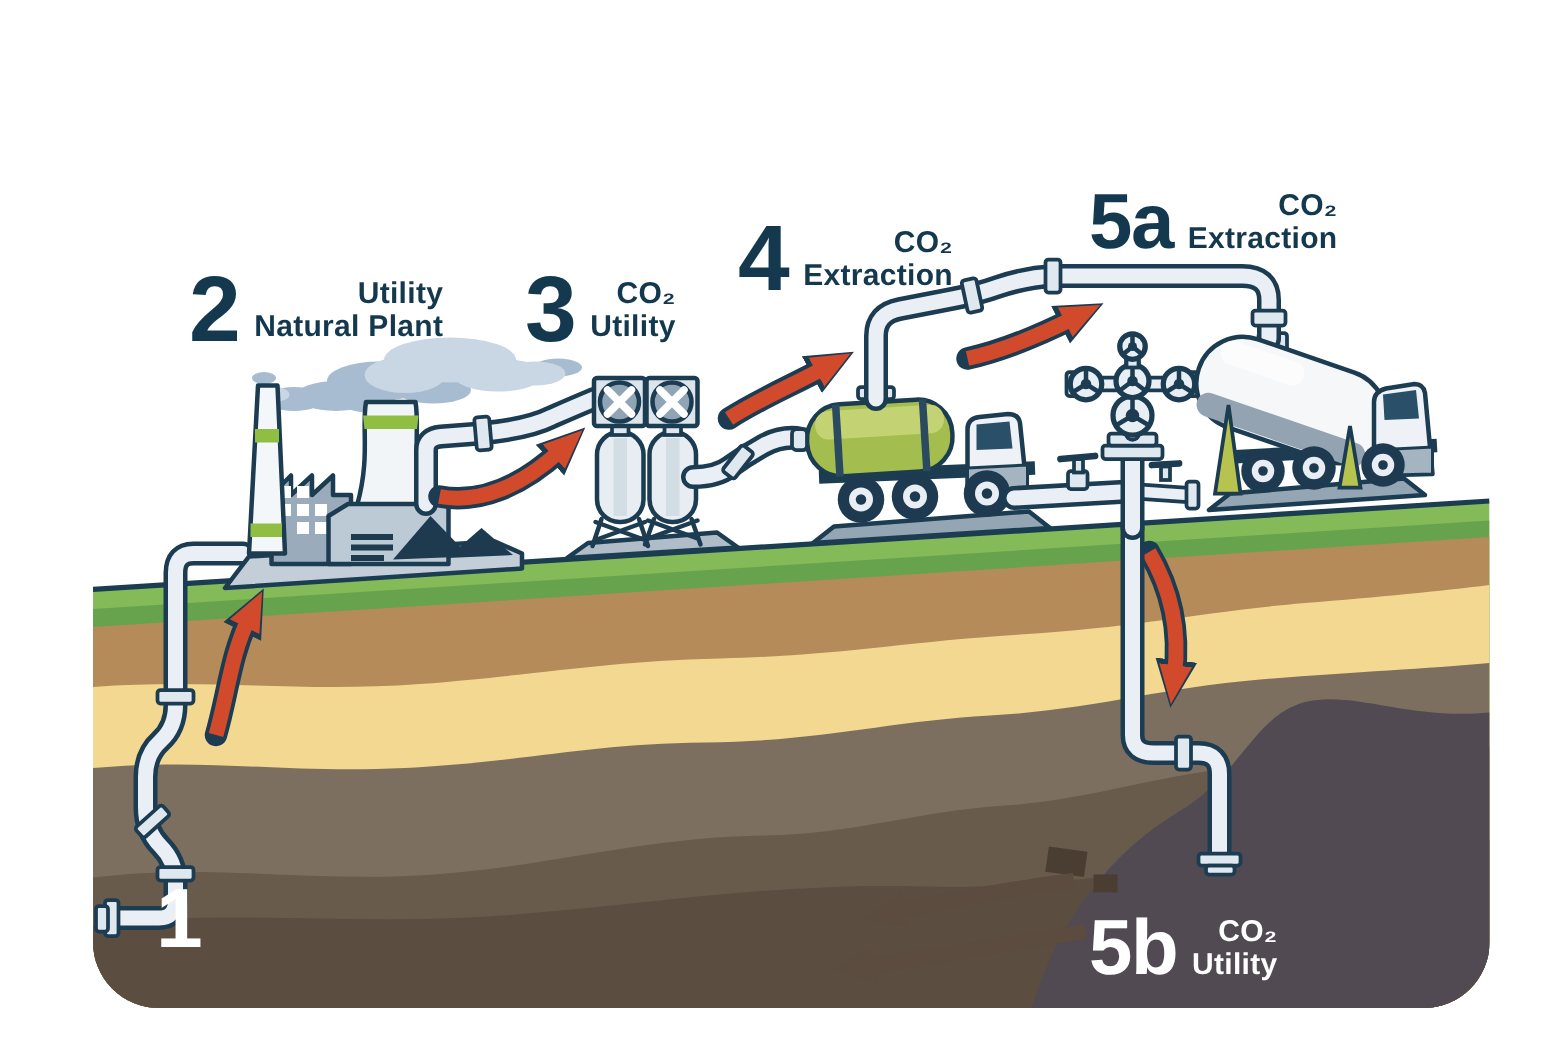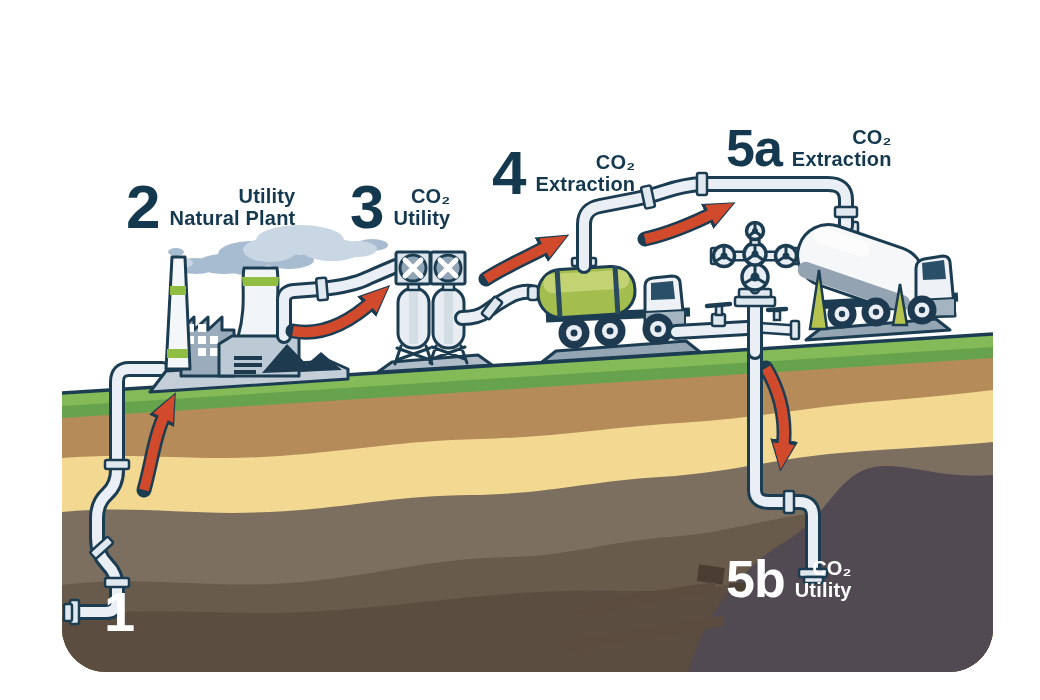--- a/index.html
+++ b/index.html
@@ -329,21 +329,21 @@
   <span class="txt">
         <span class="l">CO₂</span>
         <span class="l">Extraction</span>
       </span>
 </div>
 
 <div class="lbl white" style="left:104px;top:584px">
   <span class="num md">1</span>
 </div>
 
-<div class="lbl white" style="left:726px;top:553px">
+<div class="lbl white" style="left:726px;top:606px">
   <span class="num sm">5b</span>
   <span class="txt">
         <span class="l">CO₂</span>
         <span class="l">Utility</span>
       </span>
 </div>
 
 </div>
 
 </body></html>

